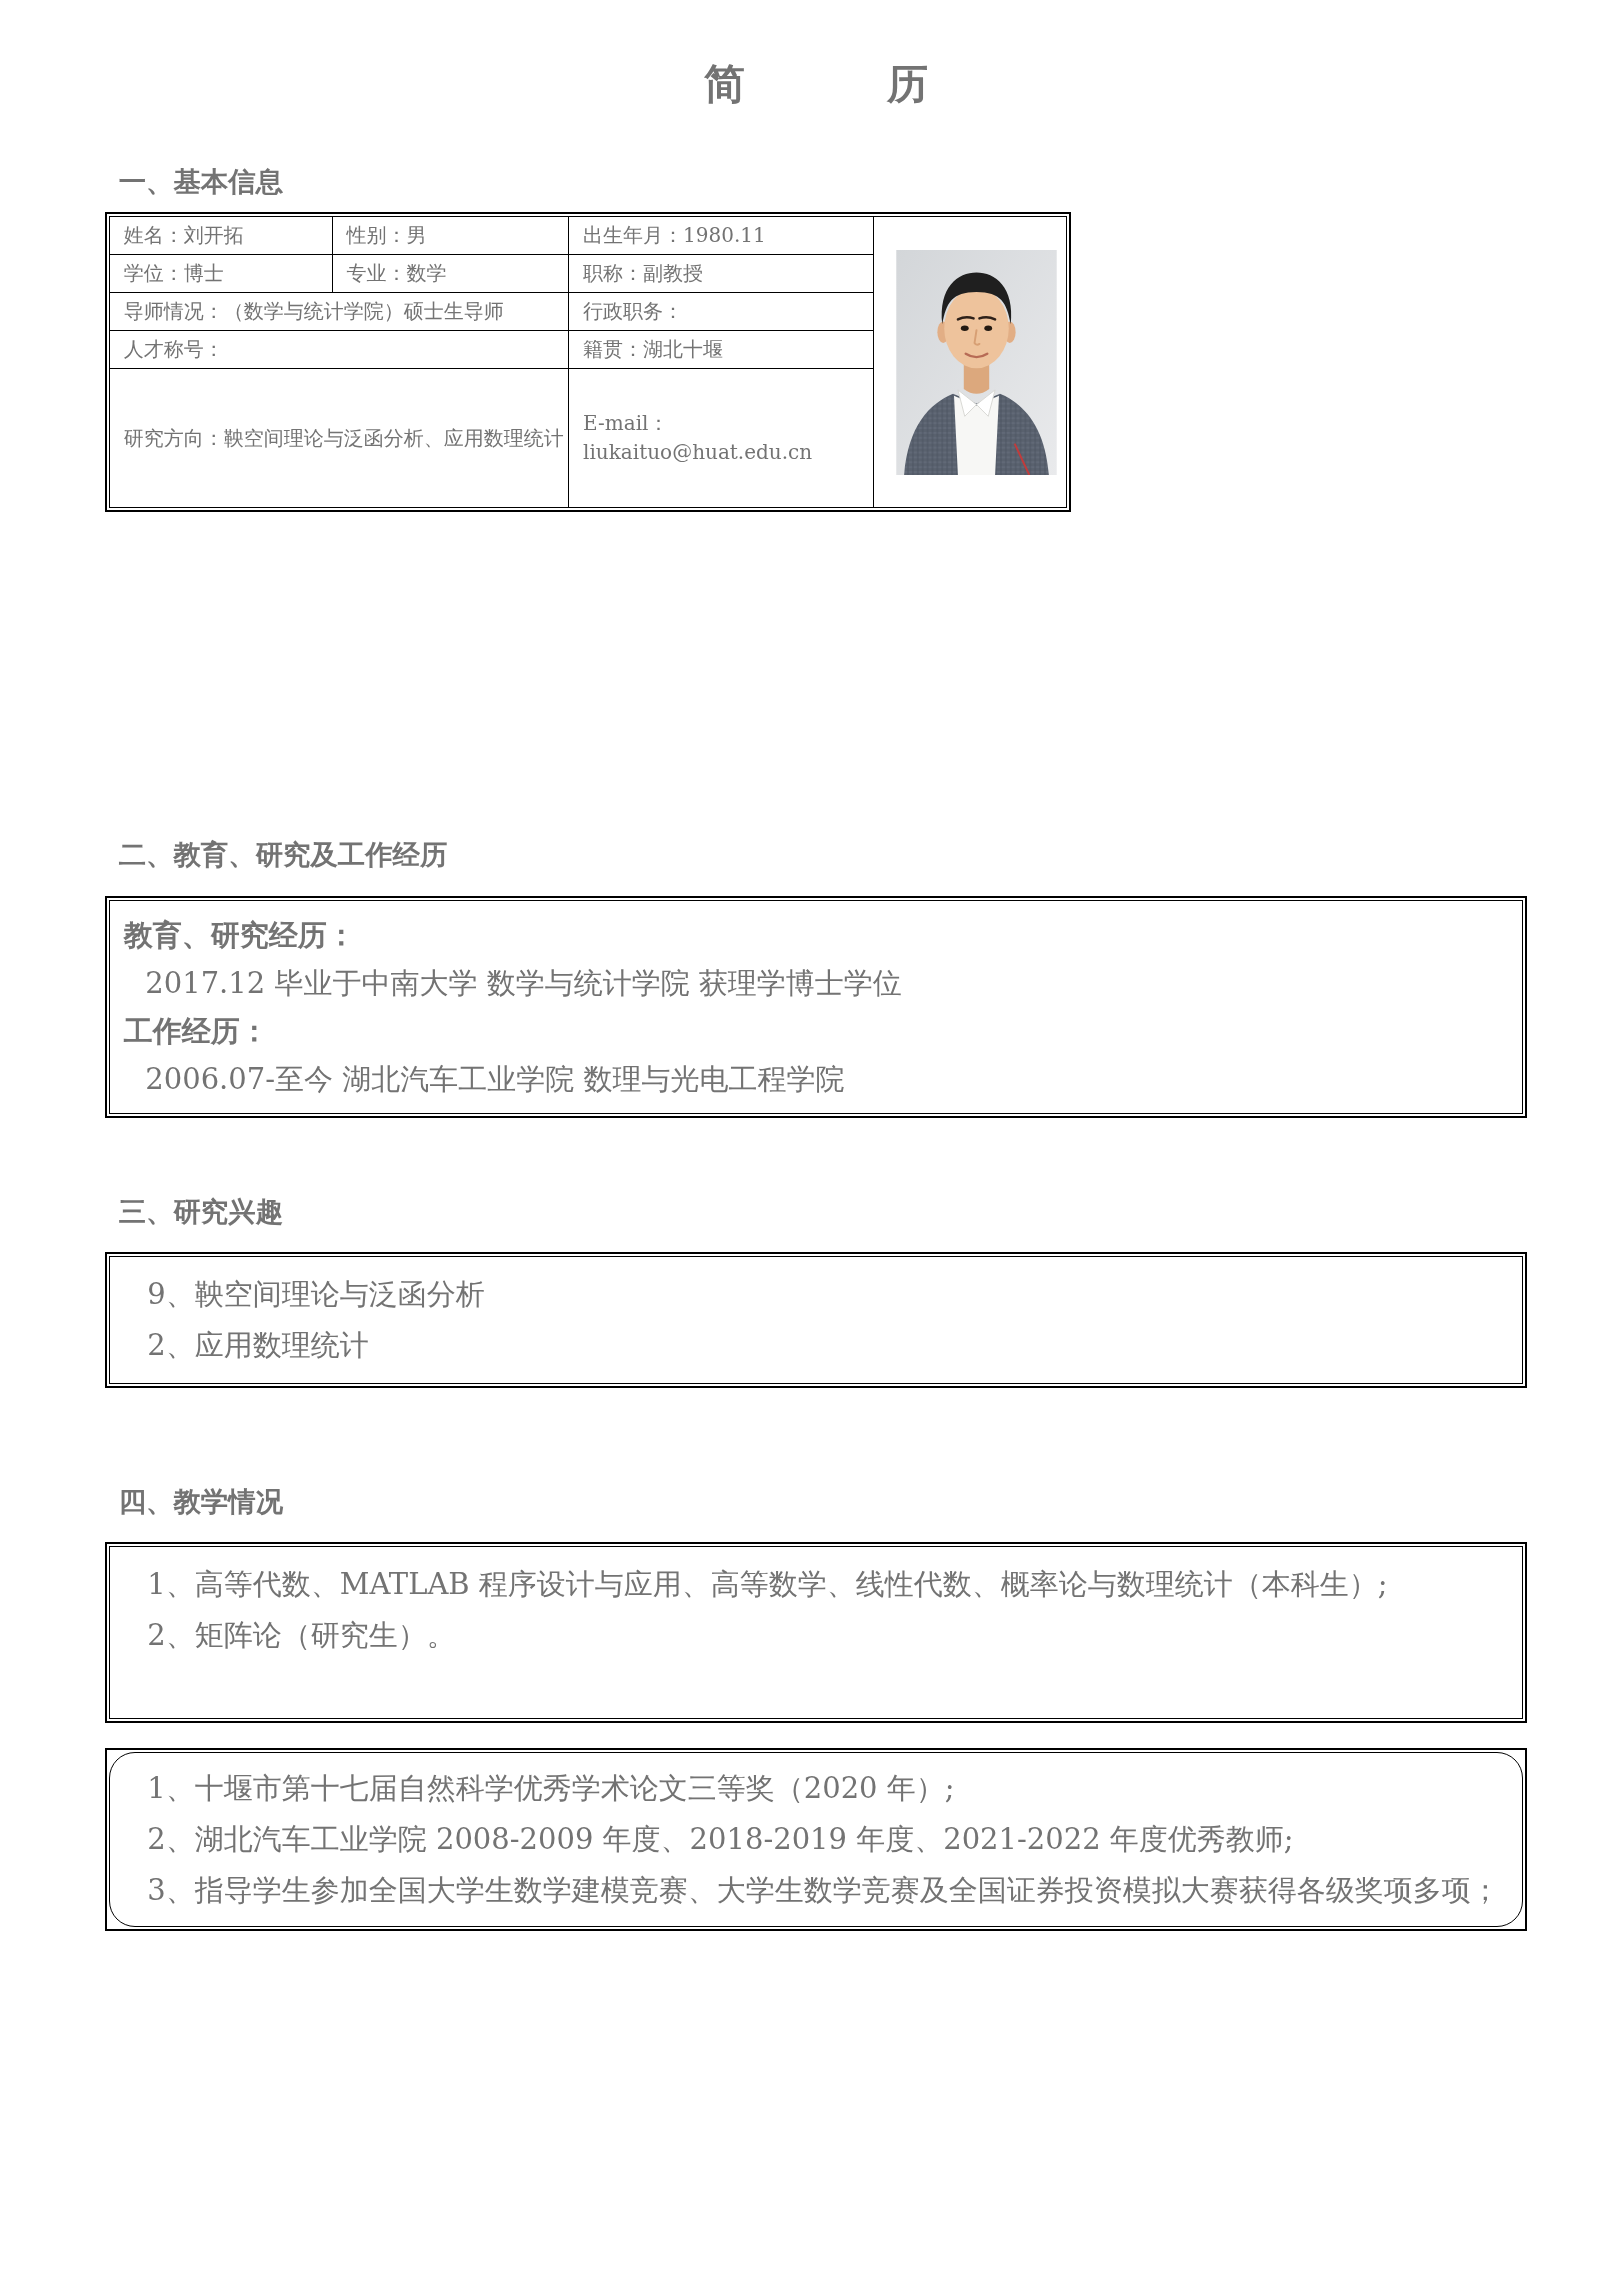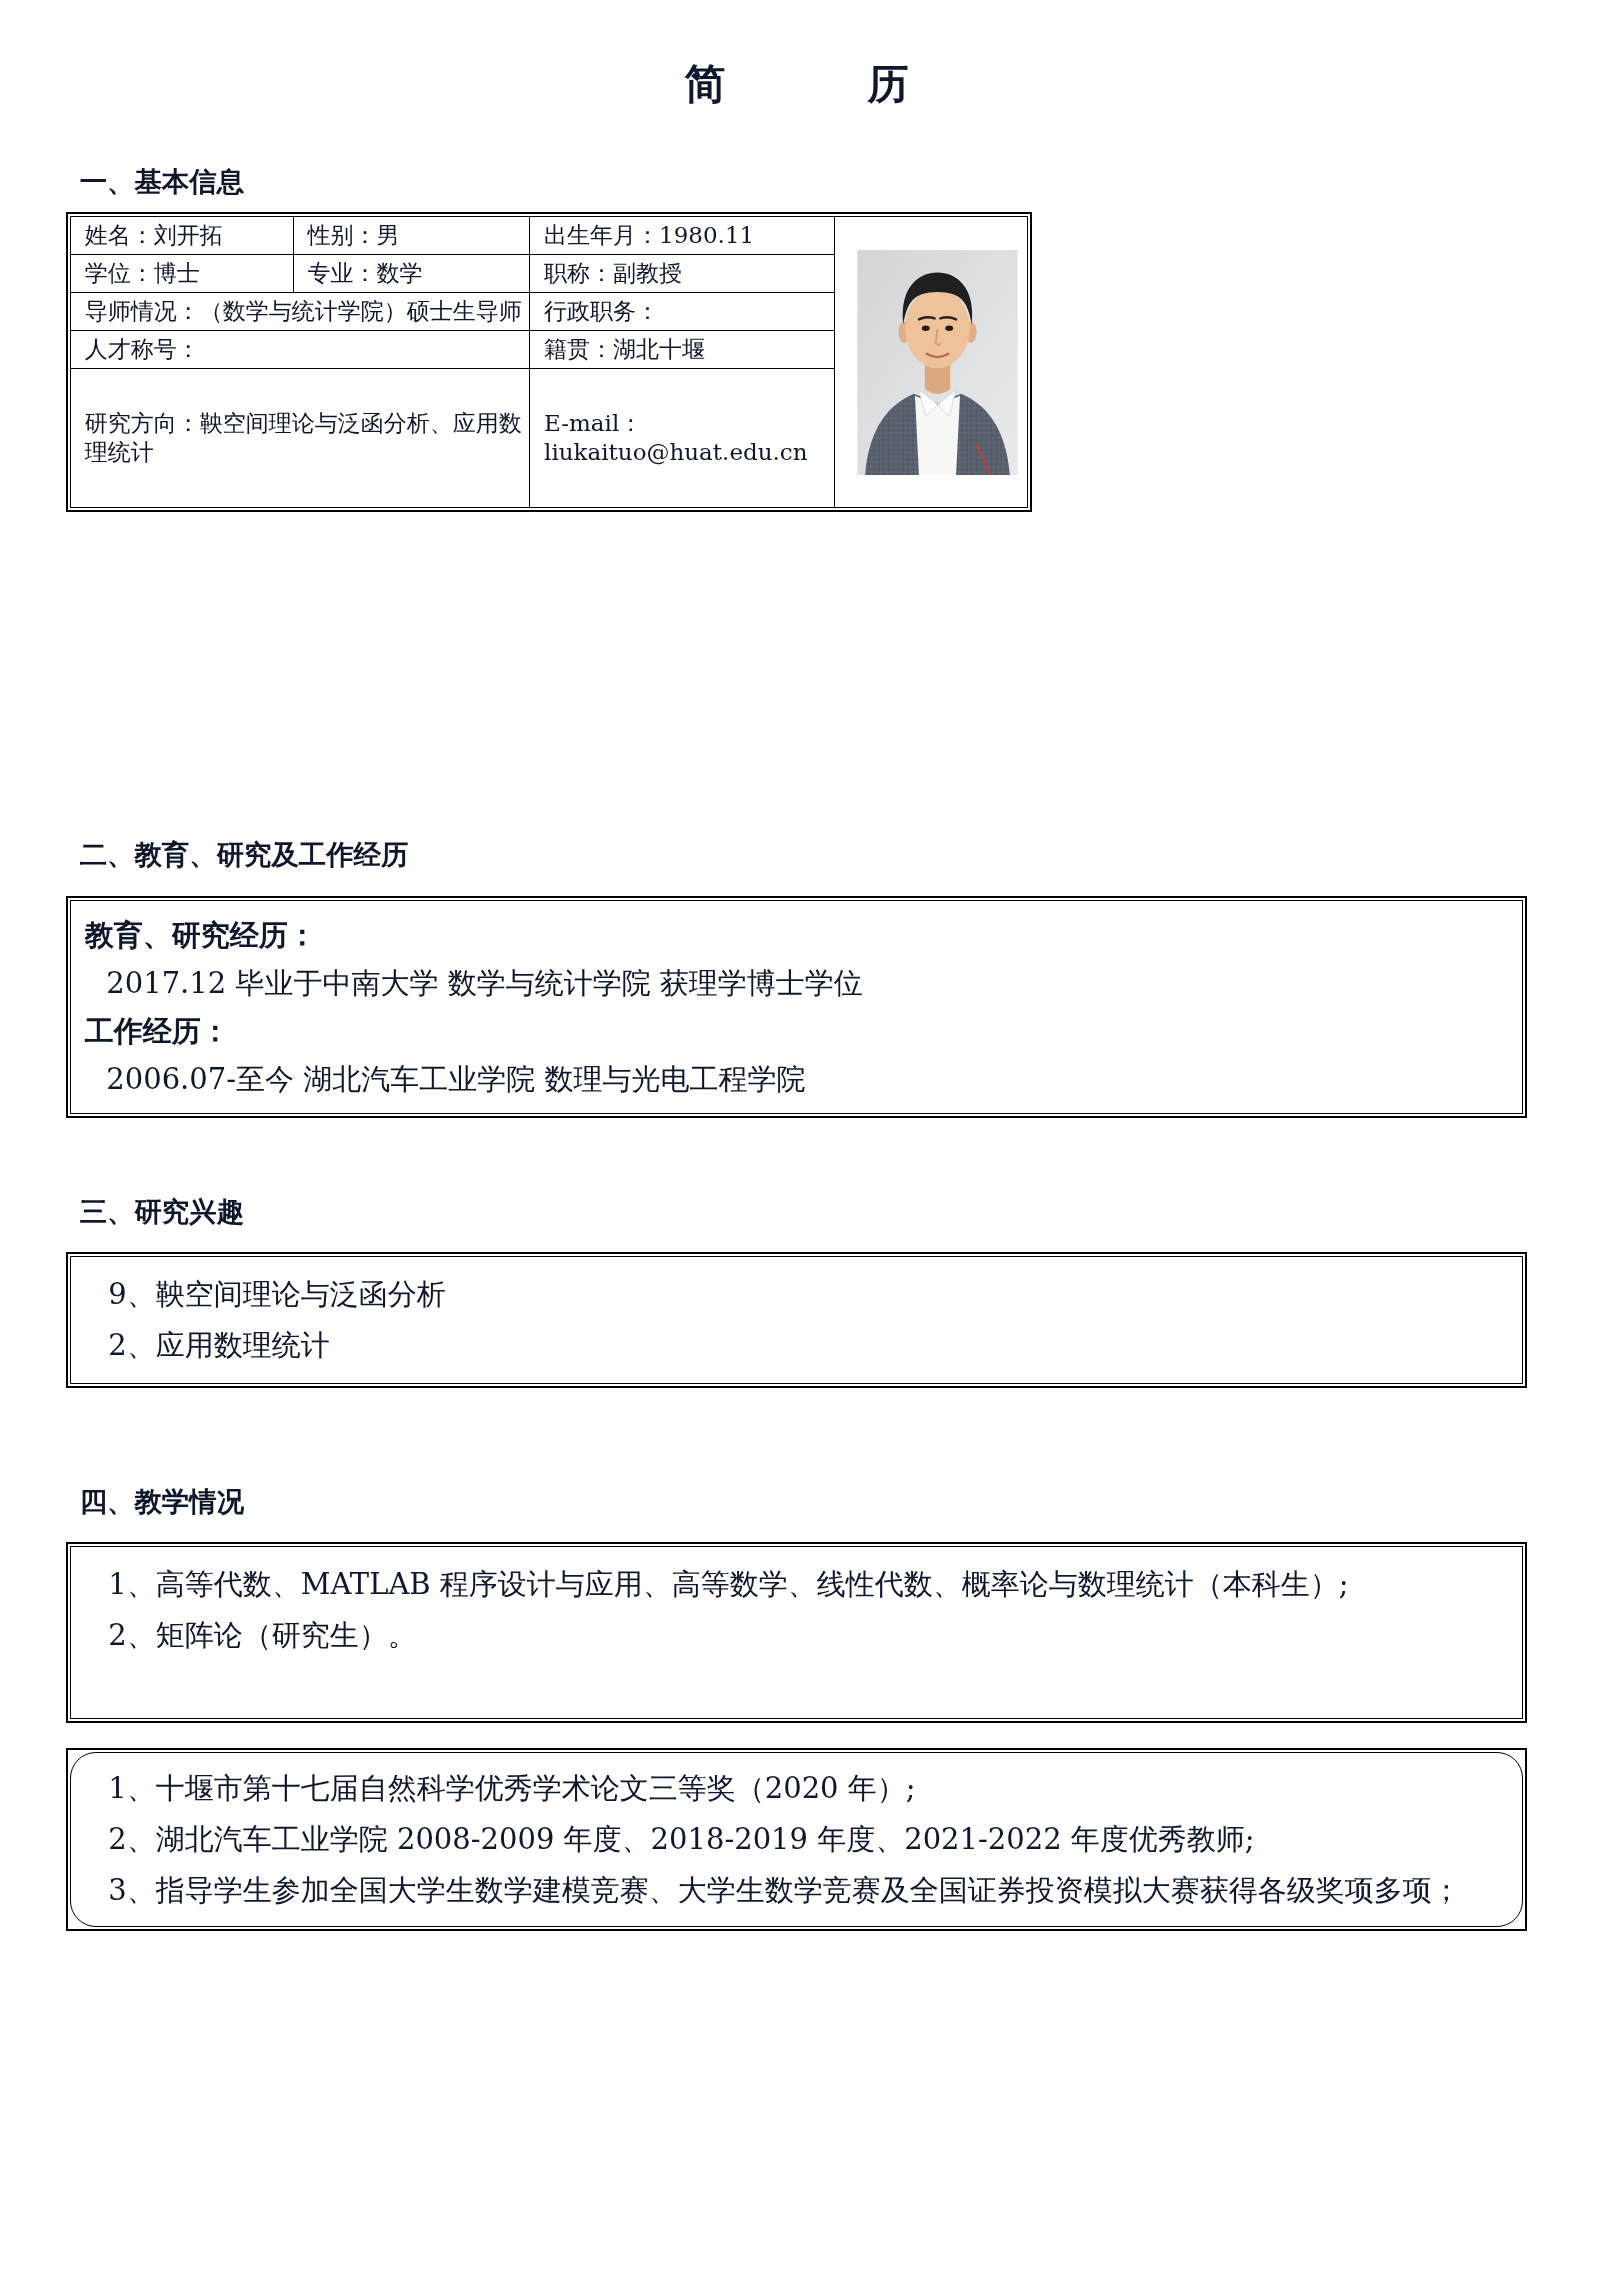--- a/index.html
+++ b/index.html
@@ -1,19 +1,19 @@
 <!DOCTYPE html>
 <html><head>
 <meta charset="utf-8">
 <style>
   html,body { margin:0; padding:0; background:#888; }
   .page {
     width:1621px; height:2293px; margin:0 auto; background:#ffffff;
-    box-sizing:border-box; padding:47px 94px 0 66px;
-    font-family:"DejaVu Serif","Liberation Serif",serif; color:#0f172a;
+    box-sizing:border-box; padding:47px 94px 0 105px;
+    font-family:"DejaVu Serif","Liberation Serif",serif; color:#737373;
     position:relative; overflow:hidden;
   }
   .doc-title {
     margin:7.8px 0 0 0; text-align:center;
     font-size:41px; font-weight:bold; line-height:59px;
     letter-spacing:142px; padding-left:142px; white-space:nowrap;
   }
   .sec-h {
     margin:0; padding-left:13.7px;
     font-size:27.4px; font-weight:bold; line-height:31px;
@@ -24,21 +24,21 @@
   .sec-h.m-teach   { margin-top:98px; }
   .sec-h.m-award   { margin-top:74px;  }
 
   
   .tframe {
     display:inline-block; border:2.9px solid #000; padding:2px;
     margin-top:15.7px; background:#fff;
   }
   table.info { border-collapse:collapse; }
   table.info td {
-    border:1px solid #000; font-size:23px; padding:0 0 0 13.7px;
+    border:1px solid #000; font-size:20px; padding:0 0 0 13.7px;
     vertical-align:middle; line-height:29px;
   }
   td.c1 { width:208px; } td.c2 { width:222px; } td.c3 { width:290px; }
   td.photo-cell { width:178px; padding:0; vertical-align:middle; text-align:center; }
   tr.r { height:38px; }
   tr.r5 { height:139px; }
   td.research { vertical-align:bottom; padding-bottom:25.5px; }
   td.email { vertical-align:top; padding-top:7.8px; }
   .photo-wrap { display:flex; align-items:center; justify-content:center; }
   .photo-wrap svg { display:block; }

